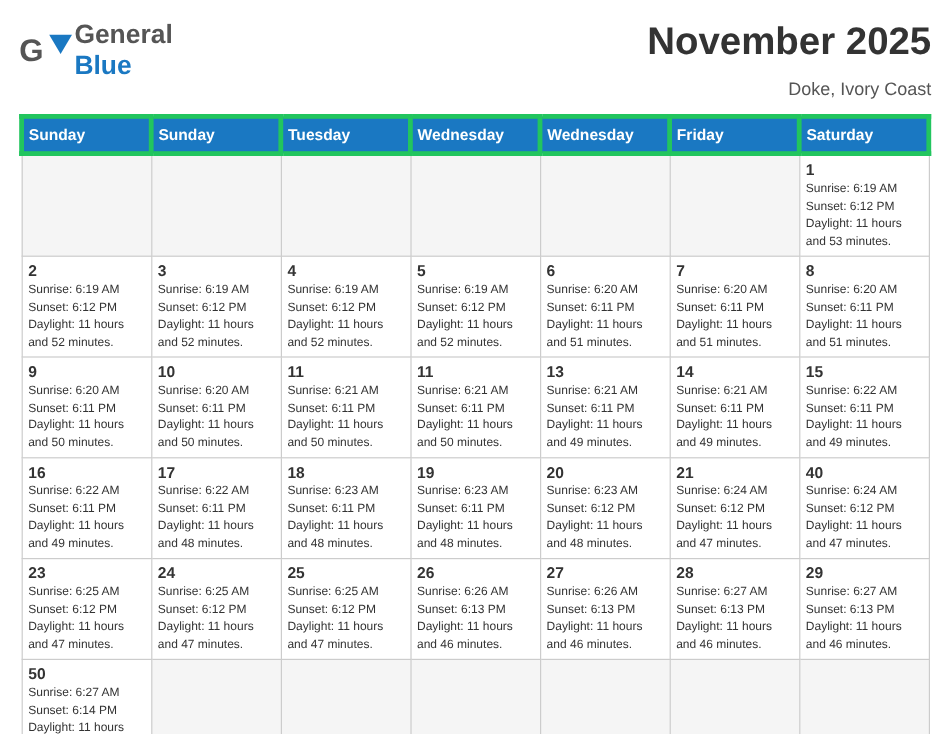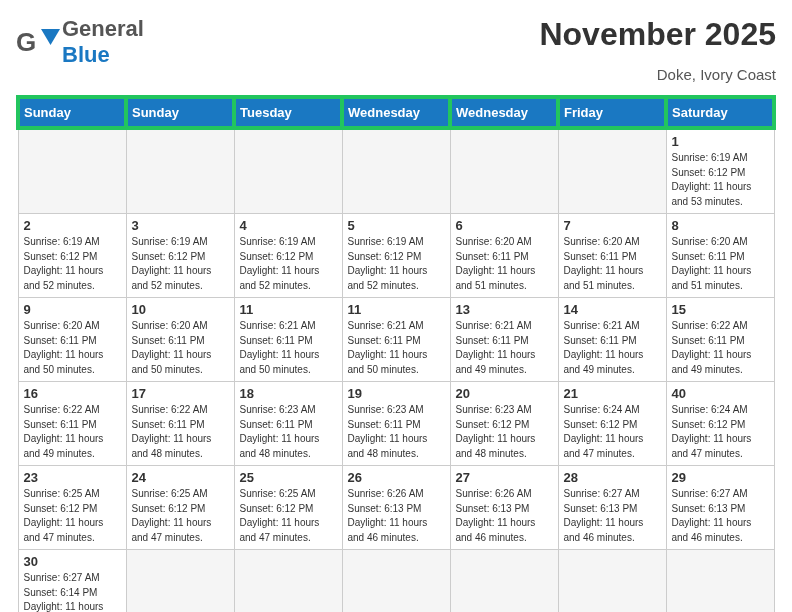--- a/index.html
+++ b/index.html
@@ -339,21 +339,21 @@
         <td>
           <div class="day-number">29</div>
           <div class="day-info">Sunrise: 6:27 AM
 Sunset: 6:13 PM
 Daylight: 11 hours
 and 46 minutes.</div>
         </td>
       </tr>
       <tr class="last-row">
         <td class="has-data">
-          <div class="day-number">30</div>
+          <div class="day-number">50</div>
           <div class="day-info">Sunrise: 6:27 AM
 Sunset: 6:14 PM
 Daylight: 11 hours
 and 46 minutes.</div>
         </td>
         <td class="empty"></td>
         <td class="empty"></td>
         <td class="empty"></td>
         <td class="empty"></td>
         <td class="empty"></td>

